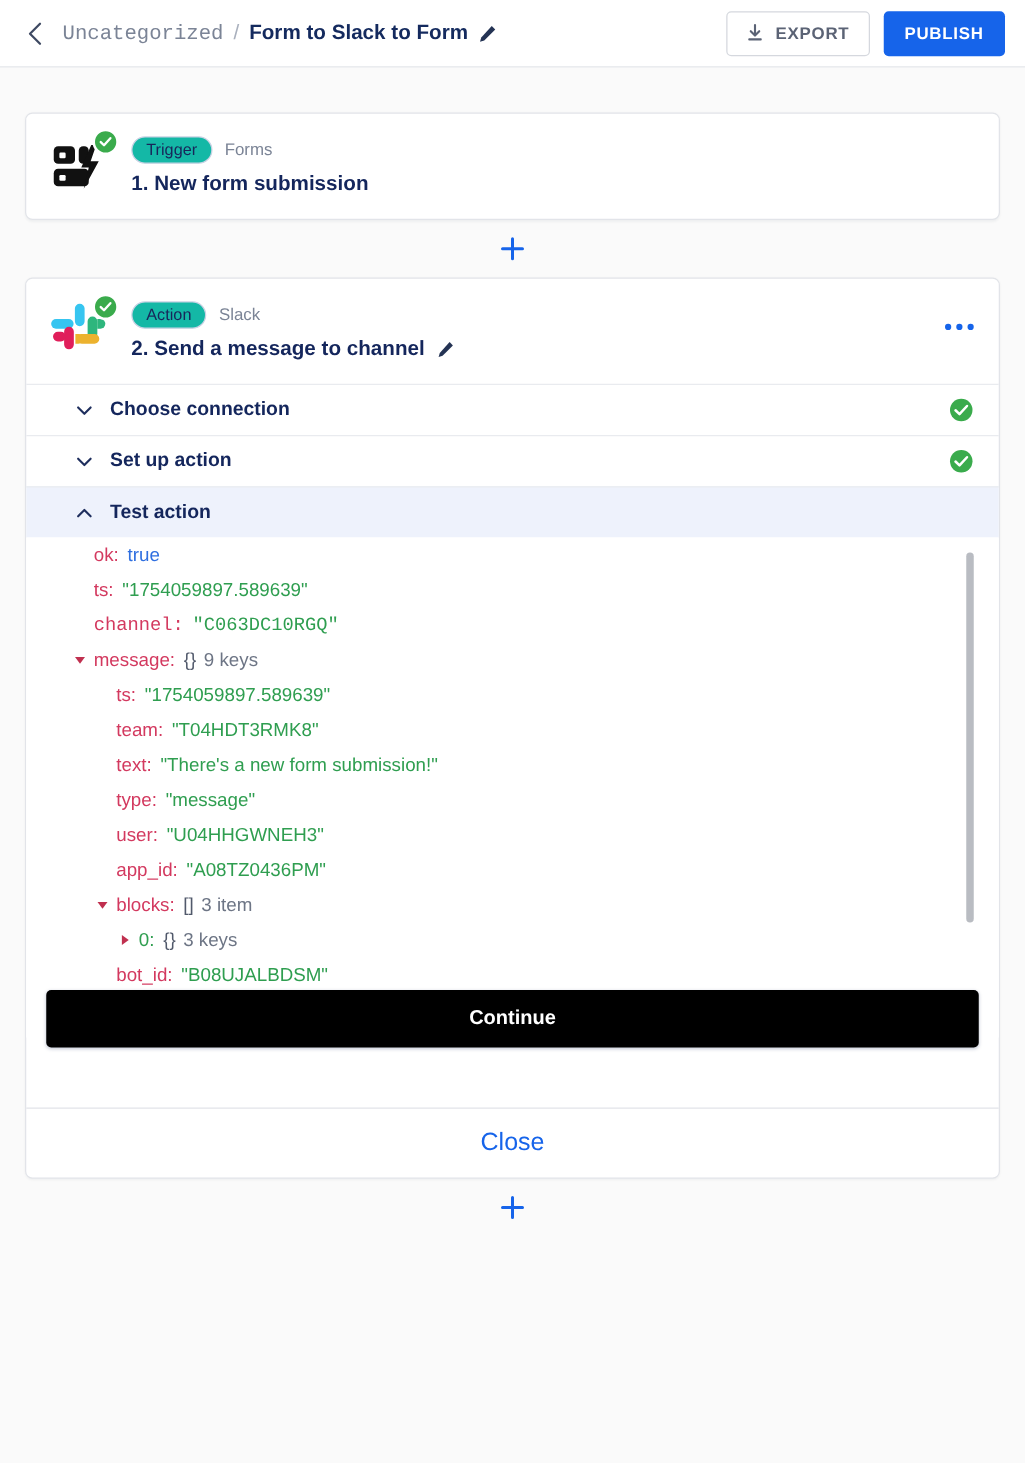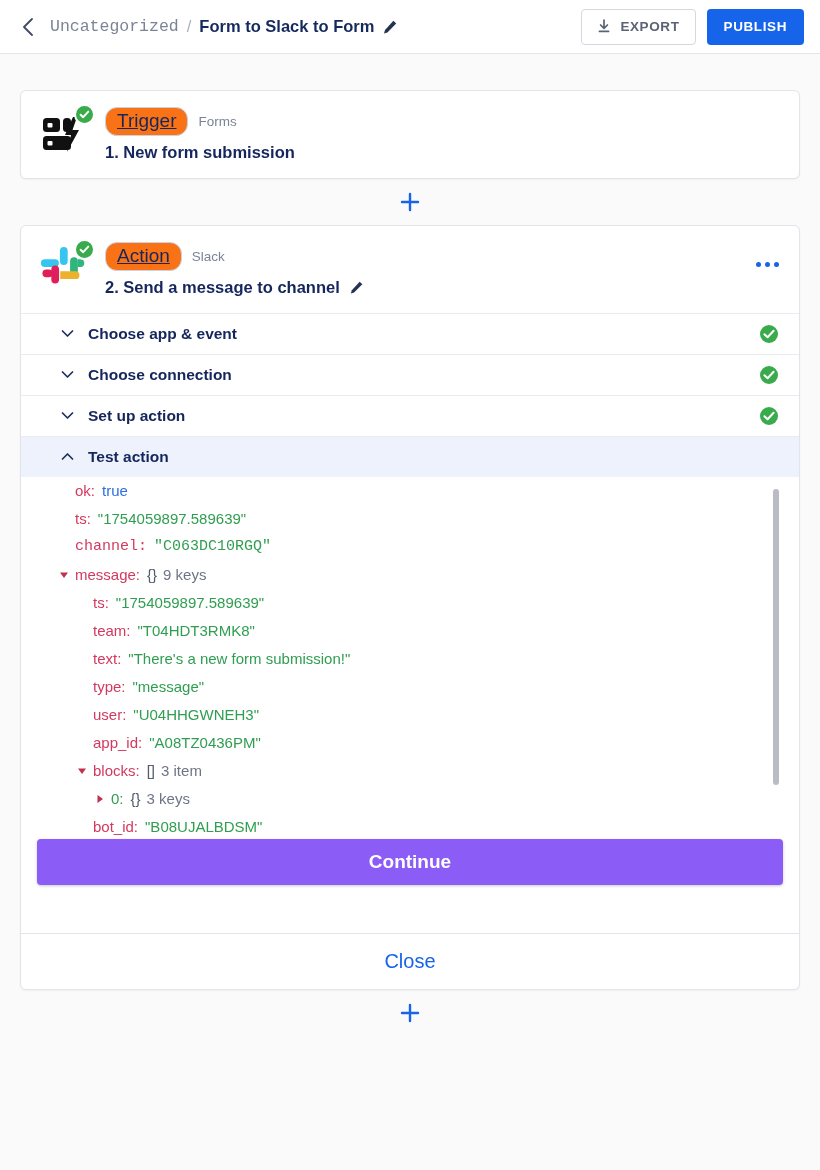--- a/index.html
+++ b/index.html
@@ -70,22 +70,22 @@
     position:absolute; top:-4px; right:4px;
     width:21px; height:21px; border-radius:50%;
     background:#3aab4c;
     display:flex; align-items:center; justify-content:center;
     border:2px solid #fff;
   }
   .step-meta { margin-left:6px; }
   .meta-row { display:flex; align-items:center; gap:10px; margin-bottom:7px; }
   .pill {
     border:1px solid #c9d2e4; border-radius:12px;
-    padding:3px 11px; font-size:19px; color:#18265a;
-    background:#f97316; line-height:1.1;text-decoration:underline;
+    padding:3px 11px; font-size:13px; color:#18265a;
+    background:#14b8a6; line-height:1.1;
   }
   .pill-app { color:#7b8496; font-size:13.5px; }
   .step-title {
     font-size:16.5px; font-weight:700; color:#14265c;
     display:flex; align-items:center; gap:9px;
   }
   .kebab {
     position:absolute; right:20px; top:36px;
     display:flex; gap:4px; cursor:pointer;
   }
@@ -148,23 +148,23 @@
   .scrollthumb {
     position:absolute; left:0; width:6px; border-radius:3px;
     background:#b9bcc2;
     top:12px; height:296px;
     cursor:pointer;
   }
 
   .continue-wrap { padding: 0 16px 0 16px; margin-top:-38px; position:relative; z-index:3;}
   .btn-continue {
     width:100%; height:46px;
-    background:#8b5cf6; color:#fff;
+    background:#000000; color:#fff;
     border:none; border-radius:4px;
-    font-size:19px; font-weight:700;
+    font-size:16px; font-weight:700;
     cursor:pointer;
     box-shadow:0 1px 3px rgba(20,40,90,.25);
   }
   .pad-after-continue { height:48px; }
 
   .close-row {
     border-top:1px solid #e2e4e9;
     height:56px; display:flex; align-items:center; justify-content:center;
   }
   .close-link {
@@ -279,34 +279,20 @@
           </span>
         </div>
       </div>
       <div class="kebab">
         <i></i>
         <i></i>
         <i></i>
       </div>
     </div>
 
-    <div class="acc-row">
-      <span class="acc-caret">
-        <svg width="13" height="9" viewBox="0 0 13 9">
-            <path d="M1.5 2 L6.5 7 L11.5 2" fill="none" stroke="#1f2f5e" stroke-width="1.7" stroke-linecap="round" stroke-linejoin="round"></path>
-          </svg>
-      </span>
-      <span class="acc-label">Choose app &amp; event</span>
-      <span class="acc-check">
-        <svg width="20" height="20" viewBox="0 0 20 20">
-          <circle cx="10" cy="10" r="9" fill="#3aab4c"></circle>
-          <path d="M5.4 10.2 L8.6 13.3 L14.6 6.8" fill="none" stroke="#fff" stroke-width="2" stroke-linecap="round" stroke-linejoin="round"></path>
-        </svg>
-      </span>
-    </div>
 
     <div class="acc-row">
       <span class="acc-caret">
         <svg width="13" height="9" viewBox="0 0 13 9">
             <path d="M1.5 2 L6.5 7 L11.5 2" fill="none" stroke="#1f2f5e" stroke-width="1.7" stroke-linecap="round" stroke-linejoin="round"></path>
           </svg>
       </span>
       <span class="acc-label">Choose connection</span>
       <span class="acc-check">
         <svg width="20" height="20" viewBox="0 0 20 20">

